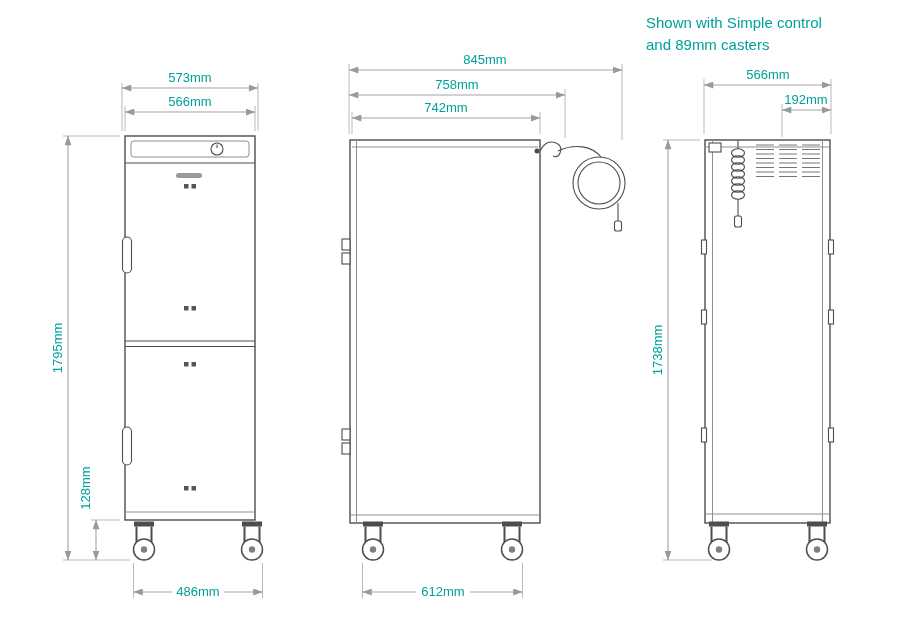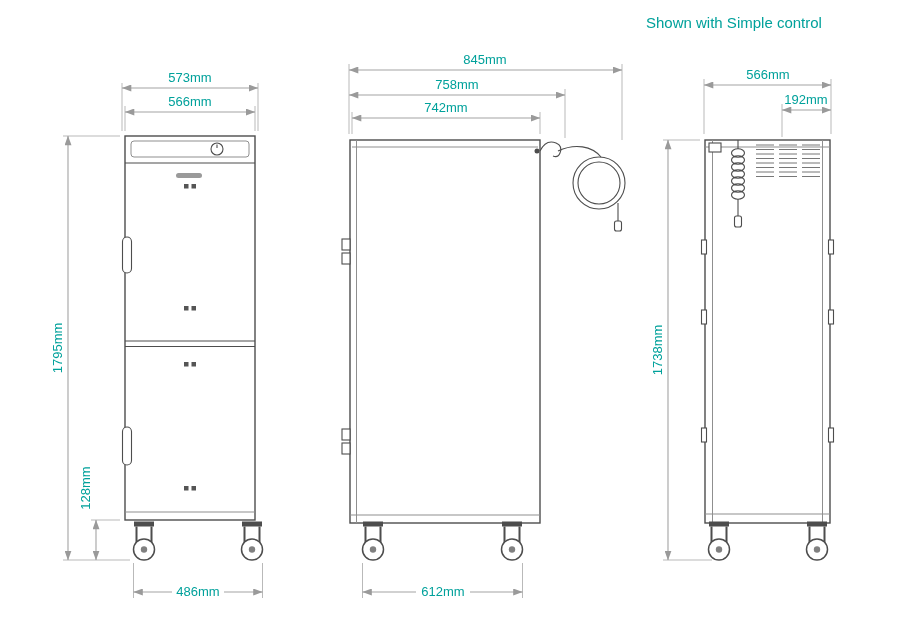--- a/index.html
+++ b/index.html
@@ -14,20 +14,21 @@
   .ext{stroke:#b9b9b9;stroke-width:1;}
   .dim-text{fill:#00A19B;font-size:13px;font-family:"Liberation Sans",sans-serif;text-anchor:middle;}
 </style>
 </head>
 <body>
 
 <div class="stage">
 
   <div class="note">
     <div>Shown with Simple control</div>
+    <div>and 89mm casters</div>
   </div>
 
   <svg width="897" height="621" viewBox="0 0 897 621">
     <defs>
       <marker id="ae" markerWidth="10" markerHeight="7" refX="9.3" refY="3.5" orient="auto" markerUnits="userSpaceOnUse">
         <path d="M0 0L9.5 3.5L0 7Z" fill="#9a9a9a"></path>
       </marker>
       <marker id="as" markerWidth="10" markerHeight="7" refX="0.2" refY="3.5" orient="auto" markerUnits="userSpaceOnUse">
         <path d="M9.5 0L0 3.5L9.5 7Z" fill="#9a9a9a"></path>
       </marker>

